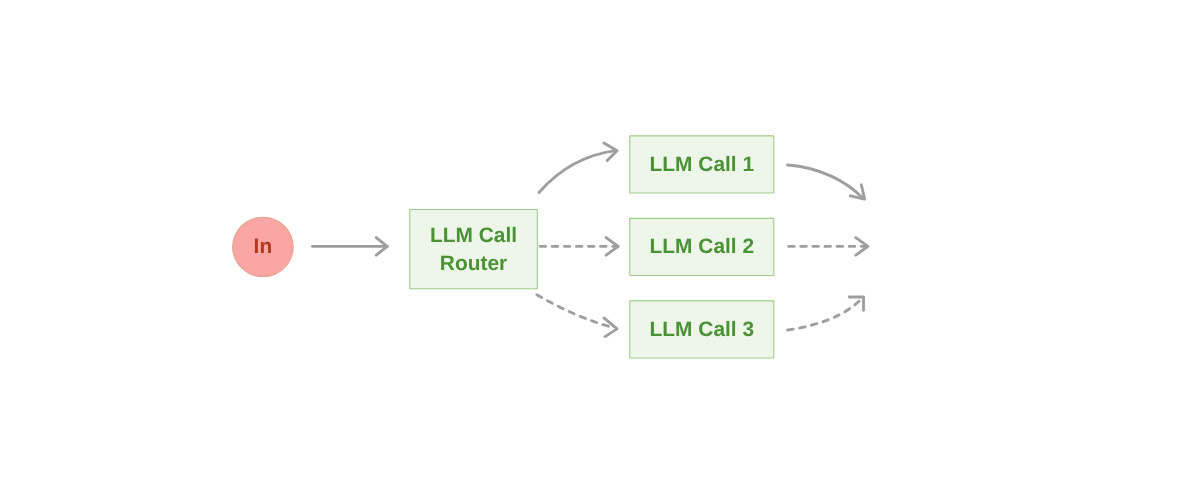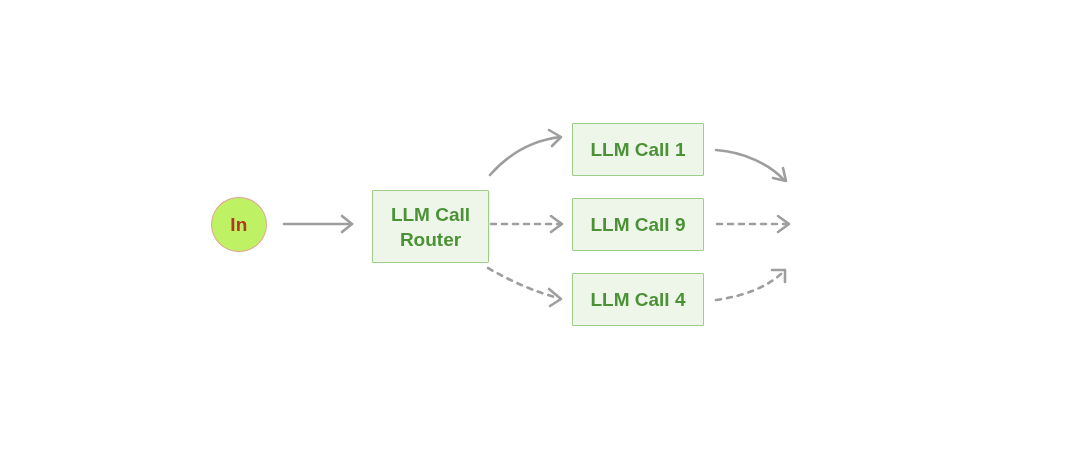--- a/index.html
+++ b/index.html
@@ -30,21 +30,21 @@
     position: absolute;
     box-sizing: border-box;
     display: flex;
     align-items: center;
     justify-content: center;
     text-align: center;
     z-index: 2;
   }
 
   .node-terminal {
-    background: #bef264;
+    background: #fca5a5;
     border: 1.4px solid #e2a490;
     color: #b03a1f;
     font-weight: bold;
     font-size: 19px;
     letter-spacing: 0.2px;
   }
 
   .node-in {
     left: 211px;
     top: 197px;
@@ -135,21 +135,21 @@
   <div class="node node-process node-router">
     <span class="node-label">LLM Call
 Router</span>
   </div>
 
   <div class="node node-process node-call1">
     <span class="node-label">LLM Call 1</span>
   </div>
 
   <div class="node node-process node-call2">
-    <span class="node-label">LLM Call 9</span>
+    <span class="node-label">LLM Call 2</span>
   </div>
 
   <div class="node node-process node-call3">
-    <span class="node-label">LLM Call 4</span>
+    <span class="node-label">LLM Call 3</span>
   </div>
 
 
 </div>
 
 </body></html>

